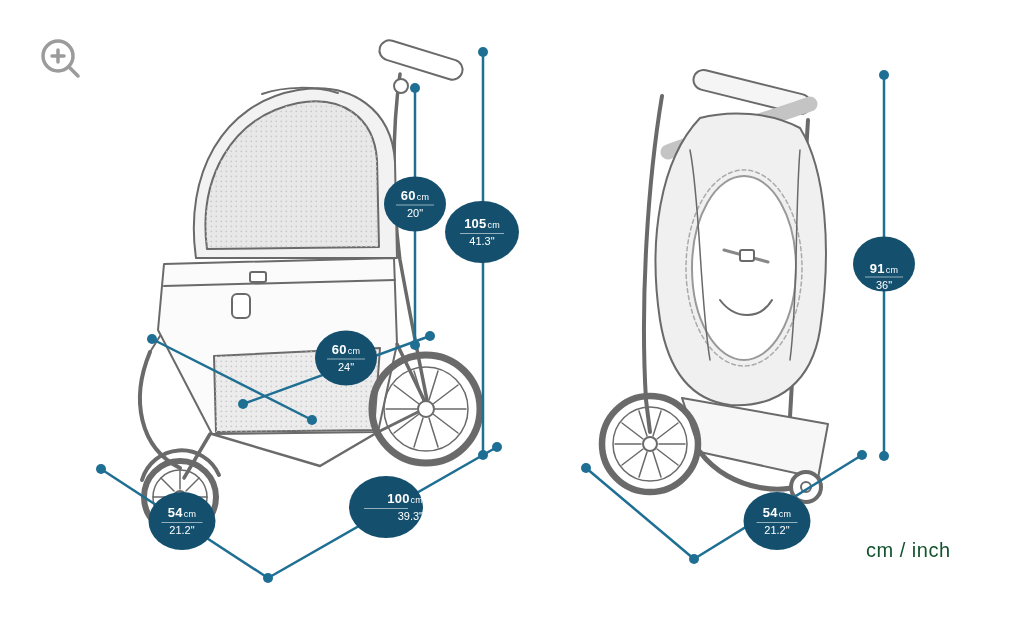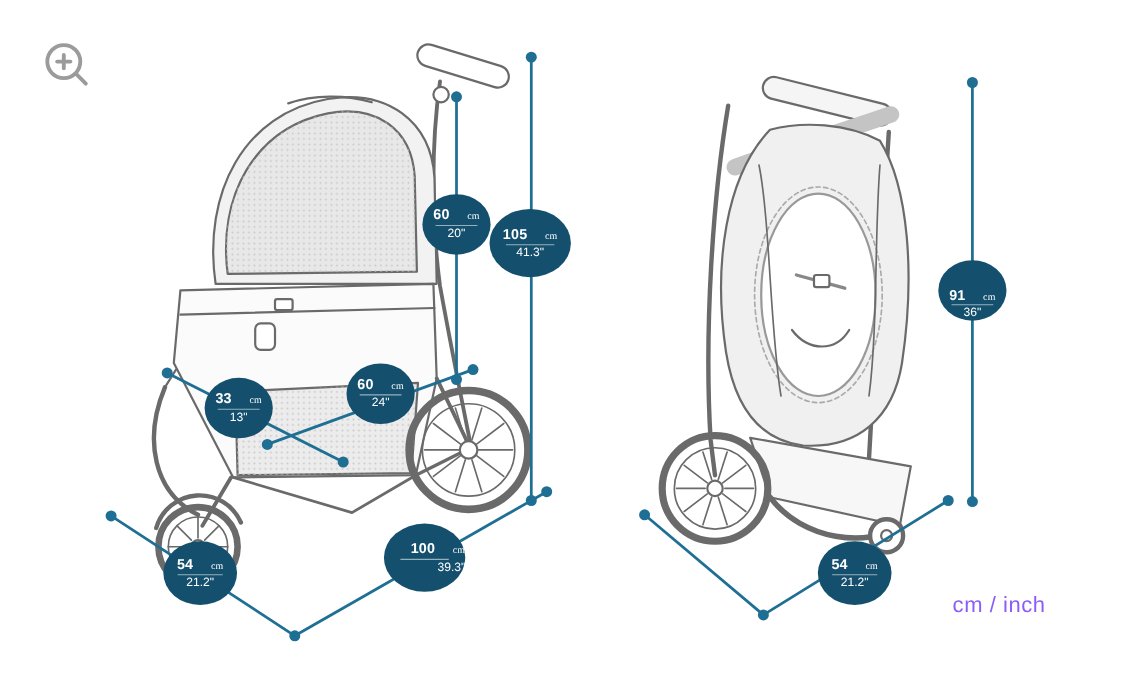--- a/index.html
+++ b/index.html
@@ -9,26 +9,26 @@
   .badge{
     position:absolute;transform:translate(-50%,-50%);
     background:#14506E;color:#ffffff;border-radius:50%;
     display:flex;flex-direction:column;align-items:center;justify-content:center;
     text-align:center;line-height:1.05;z-index:5;box-sizing:border-box;
   }
   .sz-s{width:62px;height:55px;}
   .sz-m{width:67px;height:58px;}
   .sz-l{width:74px;height:62px;}
   .badge .l1{font-size:13px;font-weight:700;letter-spacing:.2px;}
-  .badge .l1 .unit{font-size:9px;font-weight:400;margin-left:16px;font-family:Liberation Serif, serif;}
+  .badge .l1 .unit{font-size:9px;font-weight:400;margin-left:1px;}
   .badge .divider{width:60%;border-top:1px solid rgba(255,255,255,.55);margin:2px auto;}
   .badge .l2{font-size:11px;font-weight:400;}
   .unit-caption{
     position:absolute;left:866px;top:539px;z-index:5;
-    color:#8b5cf6;font-size:20px;letter-spacing:.5px;font-weight:400;
+    color:#14532d;font-size:20px;letter-spacing:.5px;font-weight:400;
   }
 </style>
 </head>
 <body>
 
 <div class="canvas">
 
   <svg class="art" width="1024" height="622" viewBox="0 0 1024 622">
     <defs>
       <pattern id="mesh" width="5" height="5" patternUnits="userSpaceOnUse">
@@ -202,31 +202,26 @@
       </g>
     </g>
   </svg>
 
   <div class="badge sz-s" style="left:415px;top:204px;">
     <div class="l1"><span>60</span><span class="unit">cm</span></div>
     <div class="divider"></div>
     <div class="l2">20"</div>
   </div>
 
-  <div class="badge sz-l" style="left:482px;top:221px;">
+  <div class="badge sz-l" style="left:482px;top:232px;">
     <div class="l1"><span>105</span><span class="unit">cm</span></div>
     <div class="divider"></div>
     <div class="l2">41.3"</div>
   </div>
 
-  <div class="badge sz-s" style="left:217px;top:371px;">
-    <div class="l1"><span>33</span><span class="unit">cm</span></div>
-    <div class="divider"></div>
-    <div class="l2">13"</div>
-  </div>
 
   <div class="badge sz-s" style="left:346px;top:358px;text-align:right;">
     <div class="l1"><span>60</span><span class="unit">cm</span></div>
     <div class="divider"></div>
     <div class="l2">24"</div>
   </div>
 
   <div class="badge sz-l" style="left:386px;top:507px;align-items:flex-end;">
     <div class="l1"><span>100</span><span class="unit">cm</span></div>
     <div class="divider"></div>

